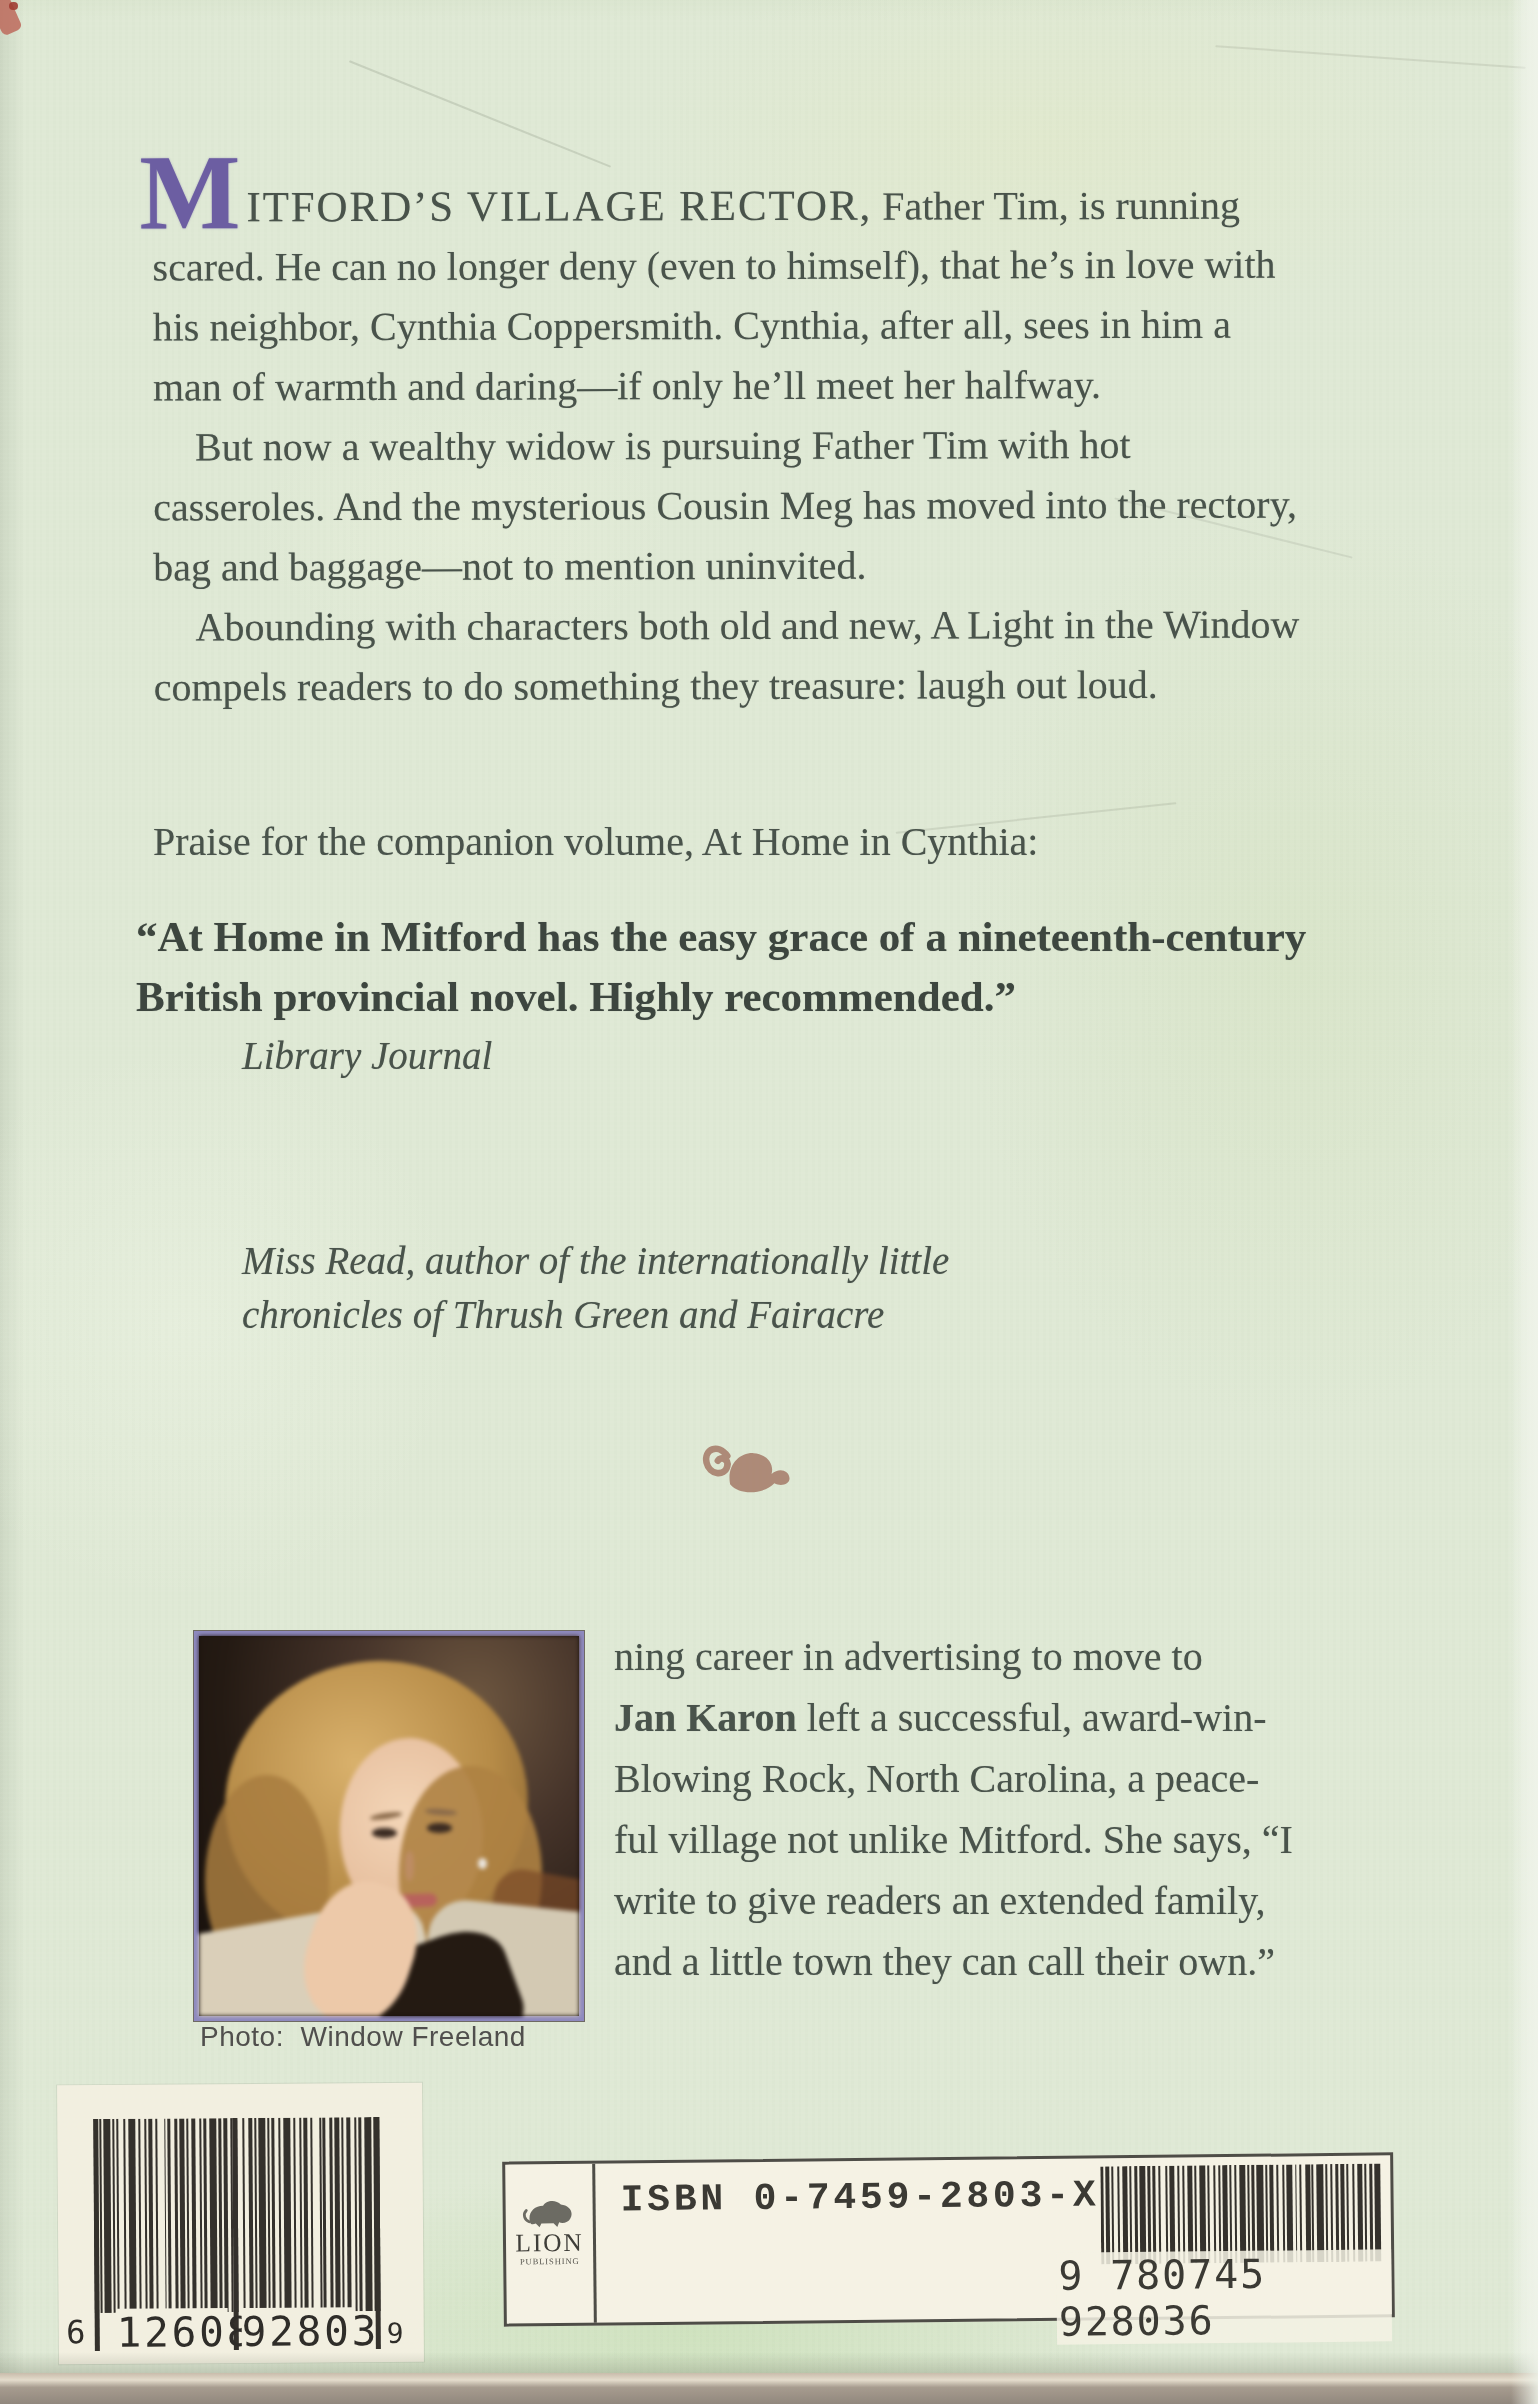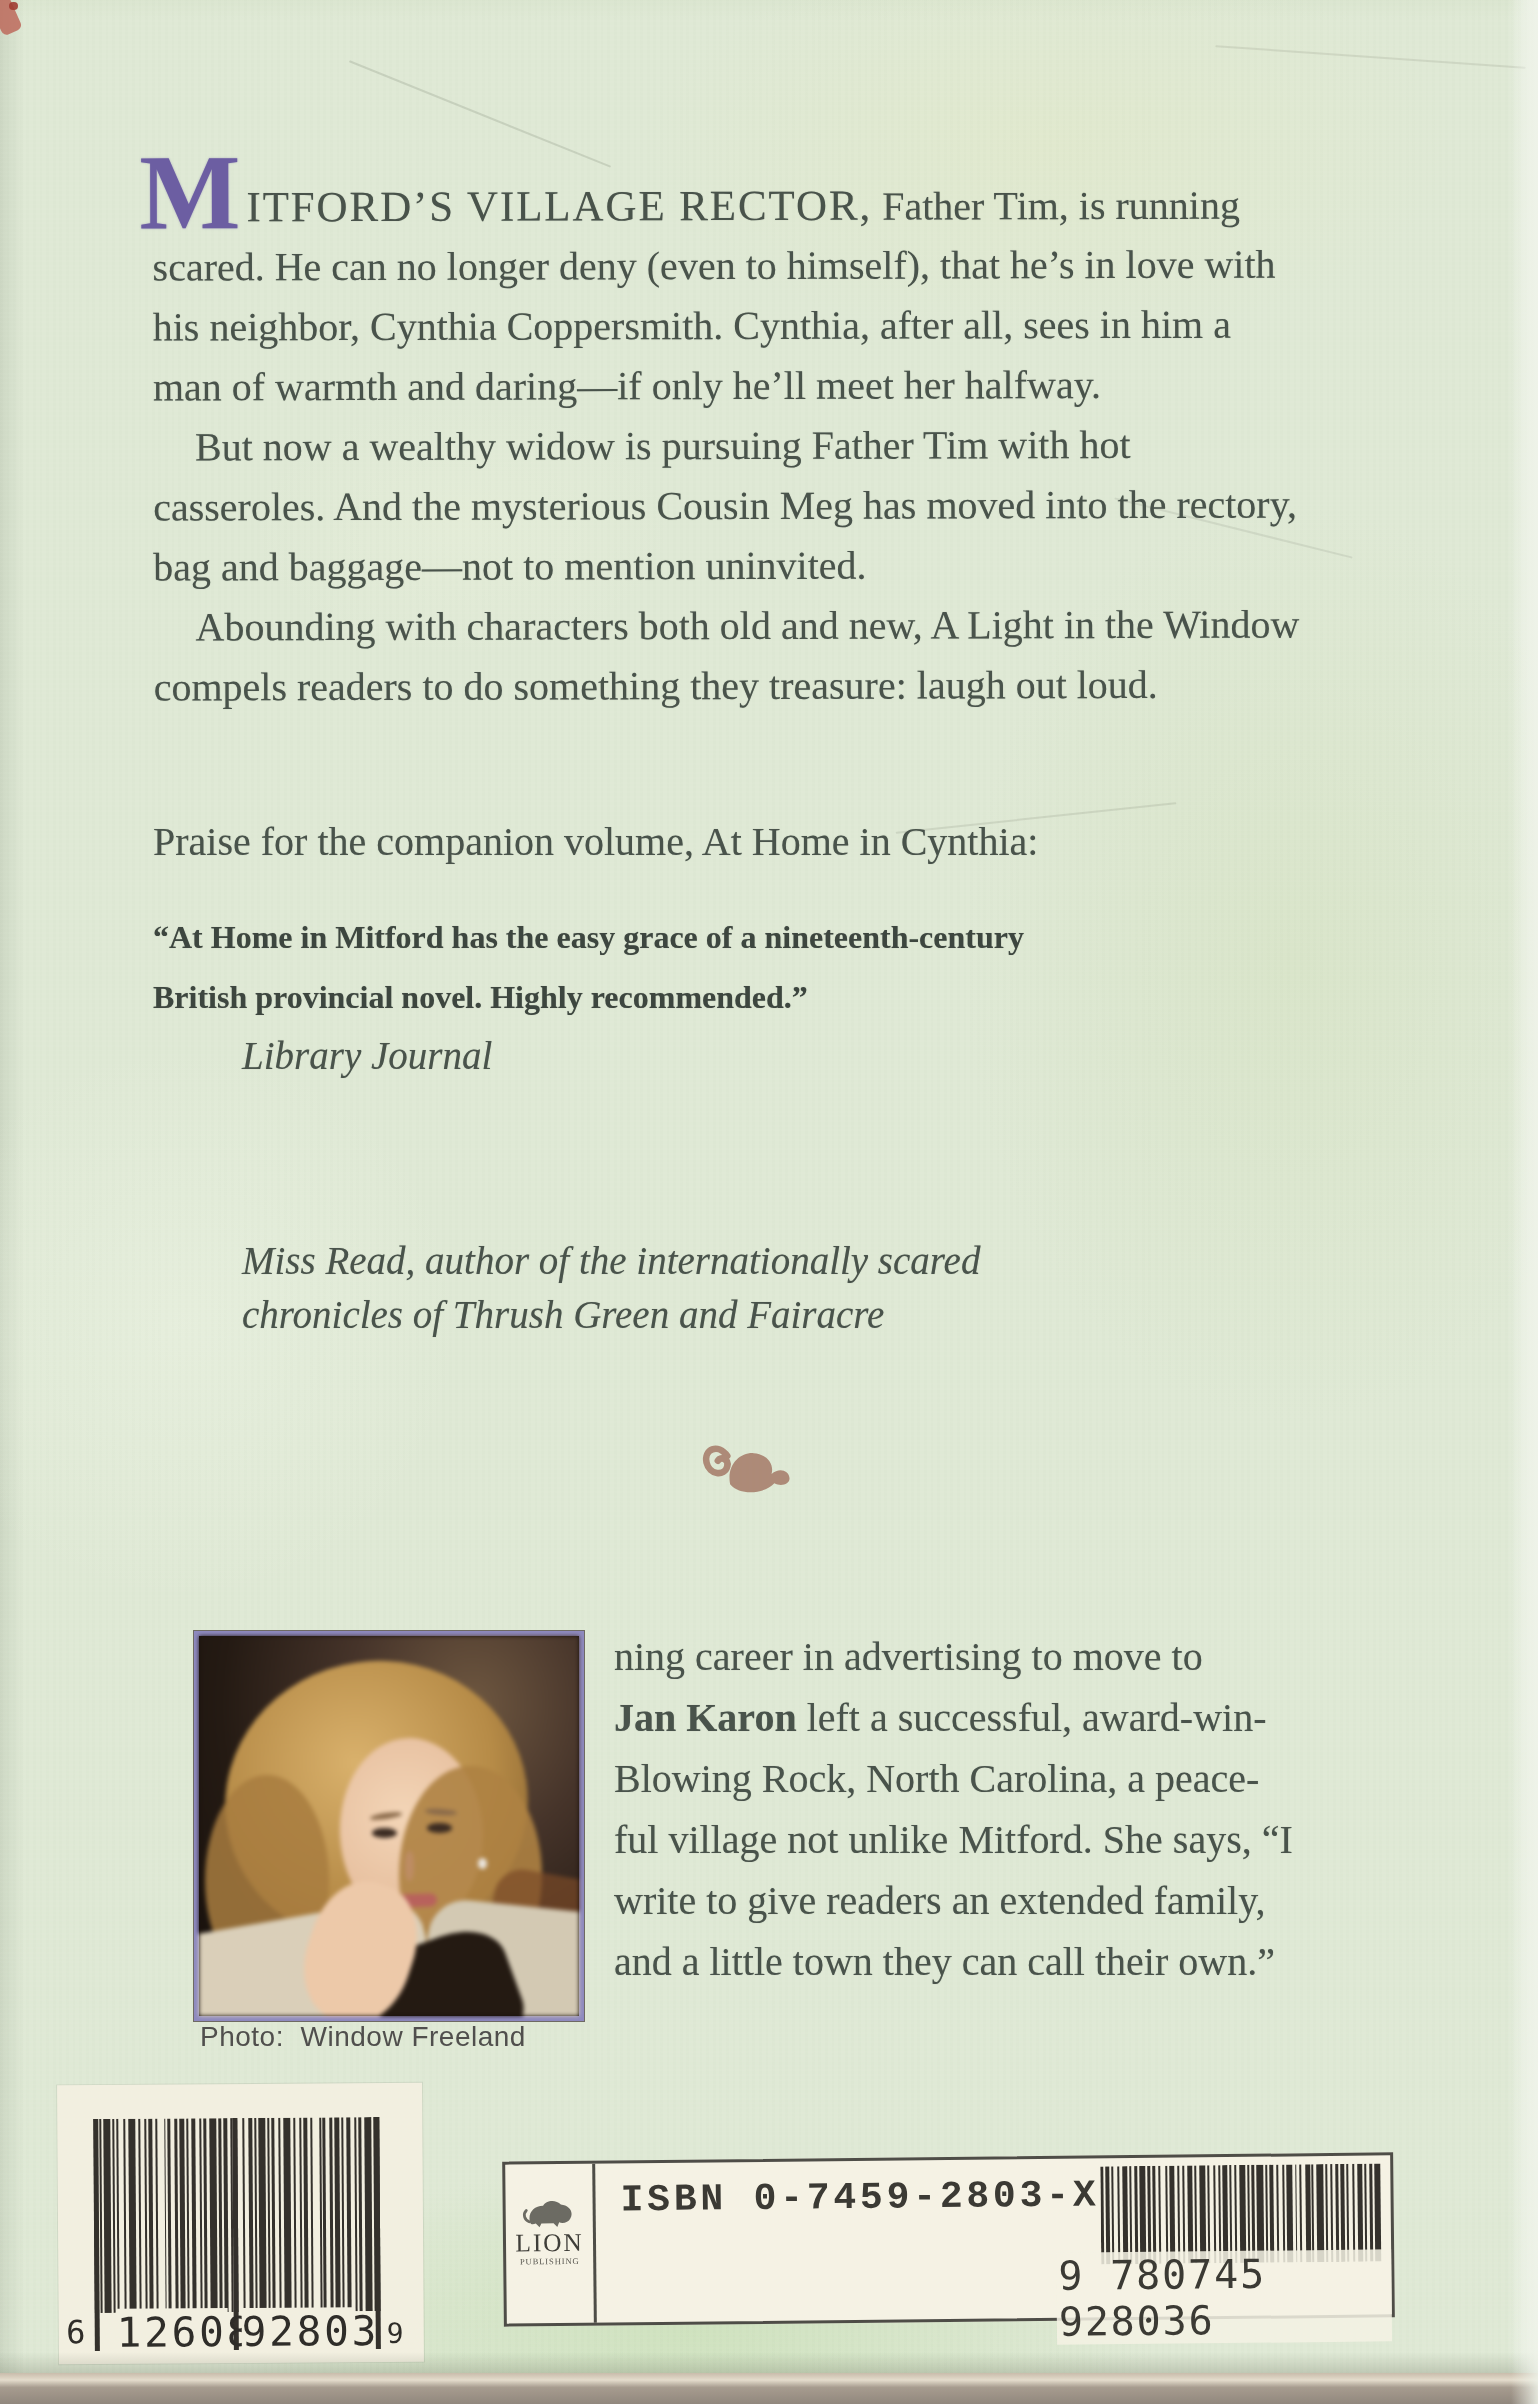--- a/index.html
+++ b/index.html
@@ -36,21 +36,21 @@
   
   .tb{position:absolute;color:#49534b;text-shadow:0 0 0.9px rgba(73,83,75,.4);}
   .synopsis{left:153px;top:176px;width:1201px;font-size:40px;line-height:60px;transform:rotate(-.15deg);}
   .line{height:60px;white-space:nowrap;}
   .dropcap{position:absolute;left:-13px;top:-38px;font-size:107px;line-height:107px;font-weight:bold;color:#6c5ea2;text-shadow:0 0 1.9px rgba(108,94,162,.55);}
   .l1{padding-left:94px;}
   .caps{font-size:43px;letter-spacing:1.9px;}
   .indent{text-indent:42px;}
   .it{}
   .praise{left:153px;top:812px;font-size:40px;line-height:60px;}
-  .quote{left:153px;font-size:32px;line-height:60px;font-weight:bold;color:#3d463f;}
+  .quote{left:136px;font-size:43px;line-height:60px;font-weight:bold;color:#3d463f;}
   .q1{top:907px;} .q2{top:1116px;}
   .attr{left:242px;font-style:italic;font-size:39px;}
   .a1{top:1028px;line-height:56px;}
   .a2{top:1234px;line-height:54px;}
   .bio{left:614px;top:1626px;width:753px;font-size:40px;line-height:61px;}
 
   
   .ornament{position:absolute;left:699px;top:1437px;width:98px;height:70px;opacity:.9;}
 
   
@@ -148,21 +148,21 @@
 
   <div class="tb quote q1">
     <div class="line"><span>“</span><span class="it">At Home in Mitford</span><span> has the easy grace of a nineteenth-century</span></div>
     <div class="line">British provincial novel. Highly recommended.”</div>
   </div>
   <div class="tb attr a1">Library Journal</div>
 
   <div class="tb quote q2">
   </div>
   <div class="tb attr a2">
-    <div>Miss Read, author of the internationally scared</div>
+    <div>Miss Read, author of the internationally little</div>
     <div>chronicles of Thrush Green and Fairacre</div>
   </div>
 
   <svg class="ornament" viewBox="0 0 104 74">
     <path d="M30 20 C20 6 5 13 8 27 C11 40 27 42 30 31 C32 23 23 20 20 25" fill="none" stroke="#a8806e" stroke-width="7" stroke-linecap="round"></path>
     <path d="M33 50 C29 29 44 16 58 17 C72 18 80 28 77 39 C85 32 95 35 96 43 C97 50 87 53 80 49 C70 60 44 63 33 50 Z" fill="#a8806e"></path>
   </svg>
 
   <div class="photo-frame">
     <div class="photo-soft">

